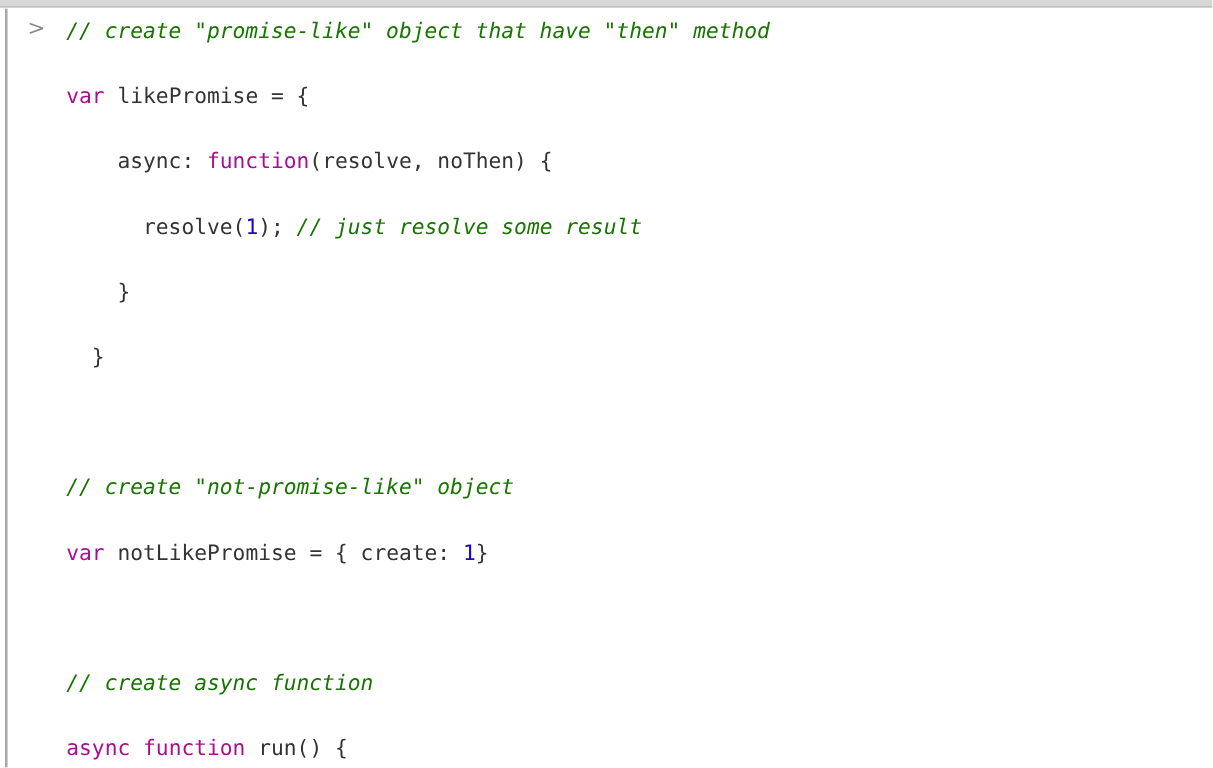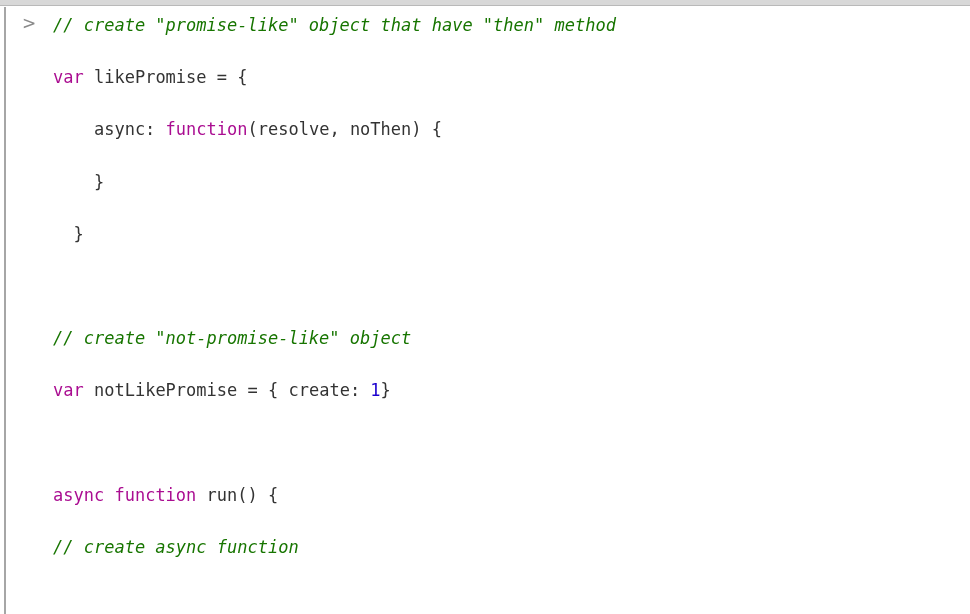--- a/index.html
+++ b/index.html
@@ -95,28 +95,29 @@
   <div class="top-strip"></div>
   <div class="left-rail"></div>
 
   <div class="console-body">
 
     <div class="input-entry">
       <span class="prompt-chevron">&gt;</span>
       <pre class="code-block" id="code-block"><span class="code-line"><span class="tok-comment">// create "promise-like" object that have "then" method</span></span>
 <span class="code-line"><span class="tok-keyword">var</span><span class="tok-plain"> </span><span class="tok-identifier">likePromise</span><span class="tok-plain"> </span><span class="tok-operator">=</span><span class="tok-plain"> {</span></span>
 <span class="code-line"><span class="tok-plain">    async: </span><span class="tok-keyword">function</span><span class="tok-plain">(</span><span class="tok-identifier">resolve</span><span class="tok-plain">, </span><span class="tok-identifier">noThen</span><span class="tok-plain">) {</span></span>
+<span class="code-line"><span class="tok-plain">      </span><span class="tok-identifier">resolve</span><span class="tok-plain">(</span><span class="tok-number">1</span><span class="tok-plain">); </span><span class="tok-comment">// just resolve some result</span></span>
 <span class="code-line"><span class="tok-plain">    }</span></span>
 <span class="code-line"><span class="tok-plain">  }</span></span>
 <span class="code-line"><span class="tok-plain"> </span></span>
 <span class="code-line"><span class="tok-comment">// create "not-promise-like" object</span></span>
 <span class="code-line"><span class="tok-keyword">var</span><span class="tok-plain"> </span><span class="tok-identifier">notLikePromise</span><span class="tok-plain"> </span><span class="tok-operator">=</span><span class="tok-plain"> { create: </span><span class="tok-number">1</span><span class="tok-plain">}</span></span>
 <span class="code-line"><span class="tok-plain"> </span></span>
+<span class="code-line"><span class="tok-comment">// create async function</span></span>
 <span class="code-line"><span class="tok-keyword">async</span><span class="tok-plain"> </span><span class="tok-keyword">function</span><span class="tok-plain"> </span><span class="tok-identifier">run</span><span class="tok-plain">() {</span></span>
-<span class="code-line"><span class="tok-comment">// create async function</span></span>
 
 
 
 
 
 
 
 </pre>
     </div>
 

